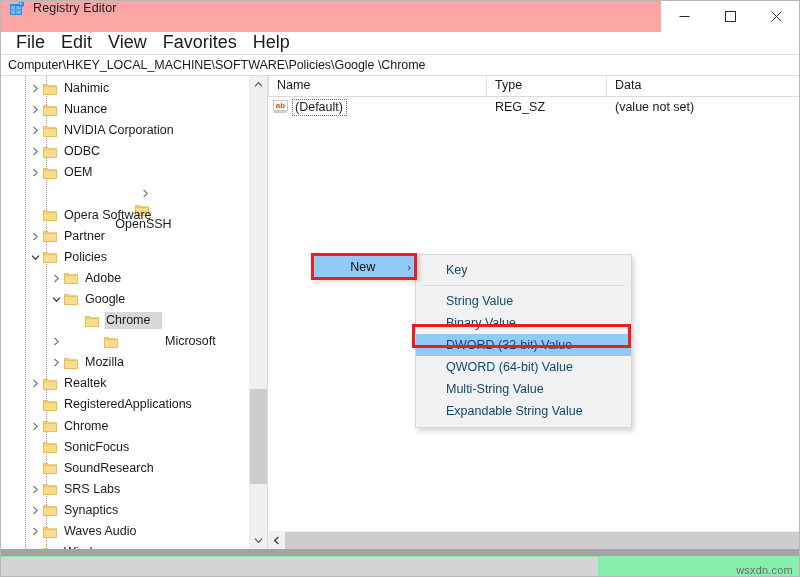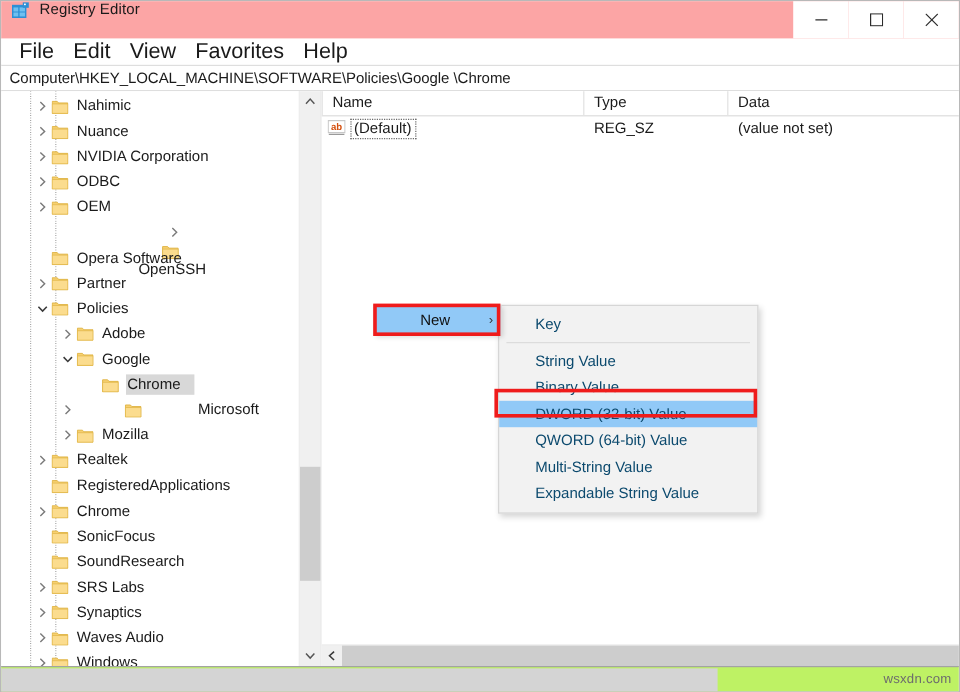--- a/index.html
+++ b/index.html
@@ -268,24 +268,24 @@
   }
   .hscroll .track { flex: 1; height: 17px; position: relative; }
   .hscroll .thumb {
     position: absolute; top: 0; height: 17px; background: #cdcdcd;
   }
 
   
   .statusbar {
     height: 20px;
     min-height: 20px;
-    background: #bef264;
-    border-top: 1px solid #a3a3a3;
-    display: flex;
-    align-items: center;
+    background: #86efac;
+    border-top: 7px solid #a3a3a3;
+    display: flex;
+    align-items: flex-end;
     position: relative;
   }
   .status-fill {
     width: 597px;
     height: 19px;
     background: #d4d4d4;
   }
   .watermark {
     margin-left: auto;
     margin-right: 6px;

